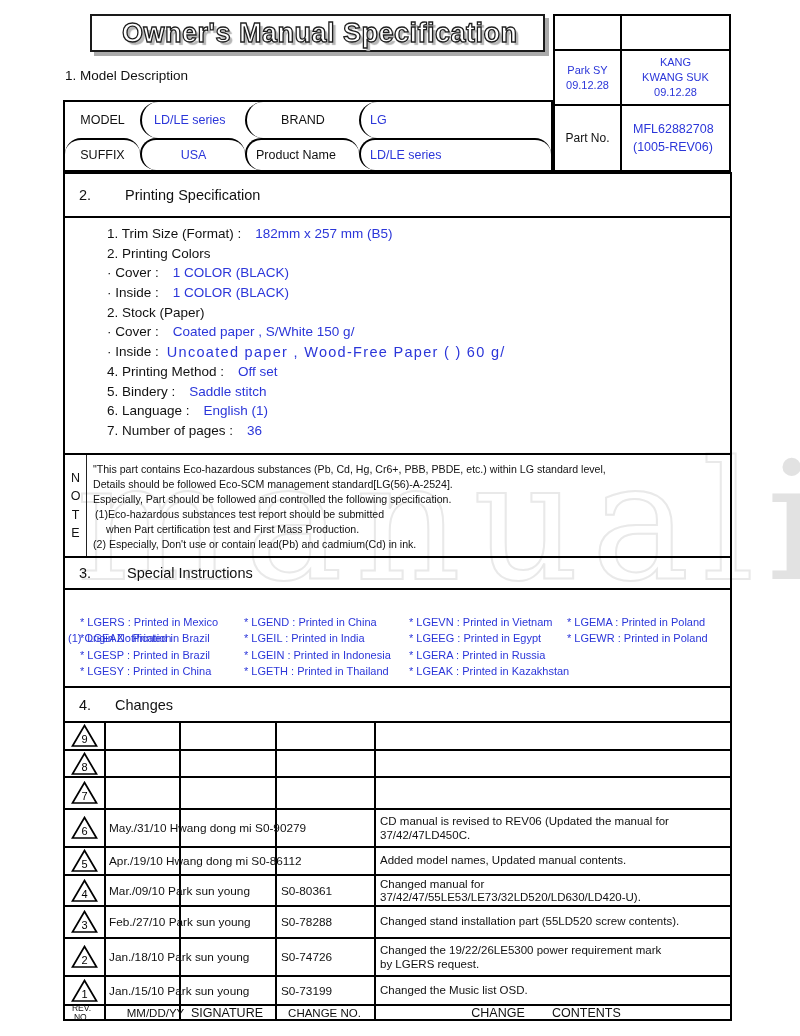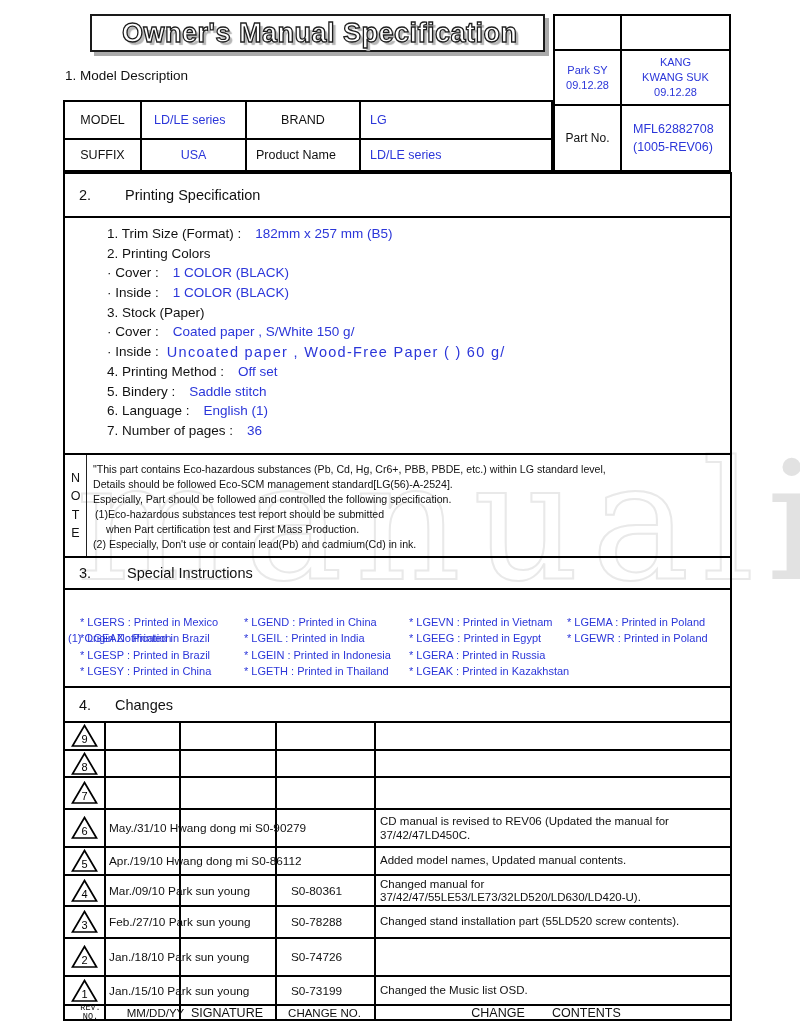--- a/index.html
+++ b/index.html
@@ -28,21 +28,21 @@
                 align-items:center;justify-content:center;text-align:center;}
   #approval>div:nth-child(odd){border-left:none;}
   #approval>div:nth-child(-n+2){border-top:none;}
   .appr-blue{color:var(--blue);font-size:11px;line-height:15px;}
   .partno-label{font-size:12px;}
   .partno-value{color:var(--blue);font-size:12.5px;line-height:18px;align-items:flex-start !important;padding-left:11px;}
   
   #model-table{left:63px;top:100px;width:490px;height:72px;display:grid;
                grid-template-columns:75px 105px 114px 1fr;grid-template-rows:36px 1fr;}
   #model-table>div{border-left:2px solid #000;border-top:2px solid #000;display:flex;align-items:center;
-                   font-size:12.5px;justify-content:center;}
+                   font-size:12.5px;justify-content:center;border-radius:18px;}
   #model-table>div:nth-child(4n+1){border-left:none;}
   #model-table>div:nth-child(-n+4){border-top:none;}
   .cell-left{justify-content:flex-start !important;padding-left:9px;}
   .blue{color:var(--blue);}
   
   #print-lines{left:63px;top:216px;width:669px;height:239px;padding:8px 0 0 42px;}
   .pline{height:19.7px;display:flex;align-items:flex-start;font-size:13.5px;white-space:pre;}
   .pline .val{color:var(--blue);margin-left:14px;}
   .pline .val.wide{font-size:14.5px;letter-spacing:1.3px;margin-left:8px;}
   
@@ -56,25 +56,25 @@
   #spec-sub{position:absolute;left:3px;top:6px;font-size:11px;color:var(--blue);margin-top:36px;}
   .spec-col{position:absolute;top:24px;font-size:11px;line-height:16.3px;color:var(--blue);white-space:nowrap;}
   
   #changes-rows{left:63px;top:721px;width:669px;height:300px;border:2px solid #000;box-sizing:border-box;
                 display:flex;flex-direction:column;z-index:1;}
   .chg-row{position:relative;border-bottom:2px solid #000;flex-shrink:0;}
   .chg-row:last-child{border-bottom:none;flex:1;}
   .vl{position:absolute;top:0;bottom:0;width:1.6px;background:#000;}
   .tri{position:absolute;left:6px;top:50%;transform:translateY(-50%);}
   .datesig{position:absolute;left:44px;top:50%;transform:translateY(-50%);font-size:11.8px;white-space:nowrap;z-index:1;}
-  .chno{position:absolute;left:202px;width:99px;top:50%;transform:translateY(-50%);text-align:center;font-size:11.8px;}
+  .chno{position:absolute;left:192px;width:99px;top:50%;transform:translateY(-50%);text-align:center;font-size:11.8px;}
   .contents{position:absolute;left:315px;right:4px;top:50%;transform:translateY(-50%);
             font-size:11.5px;line-height:13.5px;}
   .foot-cell{position:absolute;top:50%;transform:translateY(-50%);text-align:center;}
-  .f-rev{left:12px;width:27px;font-size:8.5px;line-height:9.5px;font-family:Liberation Mono, monospace;}
+  .f-rev{left:3px;width:27px;font-size:8.5px;line-height:9.5px;}
   .f-date{left:53px;width:75px;font-size:11.5px;}
   .f-sig{left:114px;width:96px;font-size:12.5px;}
   .f-chno{left:210px;width:99px;font-size:11.5px;}
   .f-cont{left:309px;right:12px;font-size:12.5px;word-spacing:1.9em;}
 </style>
 </head>
 <body>
 
 <div id="page">
 
@@ -119,21 +119,21 @@
   <div class="box sec-head" style="left:63px;top:172px;width:669px;height:46px;">
     <span class="sec-num">2.</span>
     <span style="margin-left:60px">Printing Specification</span>
   </div>
 
   <div id="print-lines" class="box">
       <div class="pline"><span>1. Trim Size (Format) :</span><span class="val">182mm x 257 mm (B5)</span></div>
       <div class="pline"><span>2. Printing Colors</span></div>
       <div class="pline"><span>· Cover :</span><span class="val">1 COLOR (BLACK)</span></div>
       <div class="pline"><span>· Inside :</span><span class="val">1 COLOR (BLACK)</span></div>
-      <div class="pline"><span>3. Stock (Paper)</span></div>
+      <div class="pline"><span>2. Stock (Paper)</span></div>
       <div class="pline"><span>· Cover :</span><span class="val">Coated paper , S/White 150 g/</span></div>
       <div class="pline"><span>· Inside :</span><span class="val wide">Uncoated paper , Wood-Free Paper ( ) 60 g/</span></div>
       <div class="pline"><span>4. Printing Method :</span><span class="val">Off set</span></div>
       <div class="pline"><span>5. Bindery :</span><span class="val">Saddle stitch</span></div>
       <div class="pline"><span>6. Language :</span><span class="val">English (1)</span></div>
       <div class="pline"><span>7. Number of pages :</span><span class="val">36</span></div>
     </div>
 
   <div id="note-box" class="box">
     <div id="note-letters">
@@ -283,20 +283,24 @@
         <div class="vl" style="left: 39px;"></div>
         <div class="vl" style="left: 114px;"></div>
         <div class="vl" style="left: 210px;"></div>
         <div class="vl" style="left: 309px;"></div>
         <svg width="27" height="24" viewBox="0 0 27 24" class="tri">
           <polygon points="13.5,1.5 25.5,22 1.5,22" fill="#fff" stroke="#000" stroke-width="1.7"></polygon>
           <text x="13.5" y="19" text-anchor="middle" font-size="11" fill="#000">2</text>
         </svg>
         <div class="datesig">Jan./18/10 Park sun young</div>
         <div class="chno">S0-74726</div>
+        <div class="contents">
+          <div>Changed the 19/22/26LE5300 power requirement mark</div>
+          <div>by LGERS request.</div>
+        </div>
       </div>
       <div class="chg-row" style="height: 27px;">
         <div class="vl" style="left: 39px;"></div>
         <div class="vl" style="left: 114px;"></div>
         <div class="vl" style="left: 210px;"></div>
         <div class="vl" style="left: 309px;"></div>
         <svg width="27" height="24" viewBox="0 0 27 24" class="tri">
           <polygon points="13.5,1.5 25.5,22 1.5,22" fill="#fff" stroke="#000" stroke-width="1.7"></polygon>
           <text x="13.5" y="19" text-anchor="middle" font-size="11" fill="#000">1</text>
         </svg>

